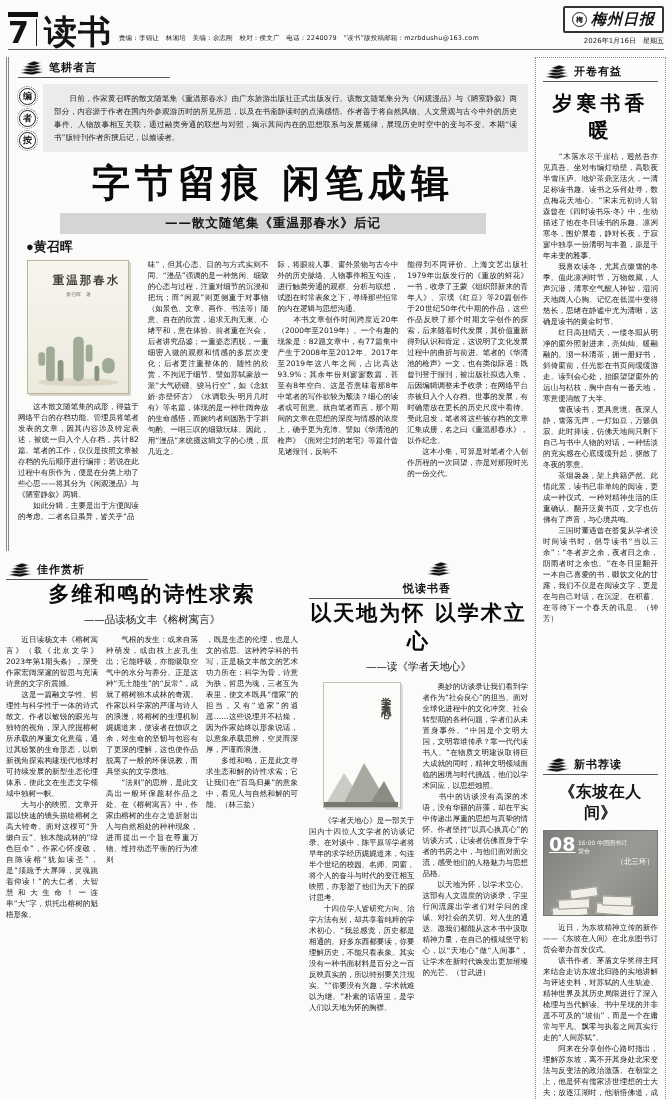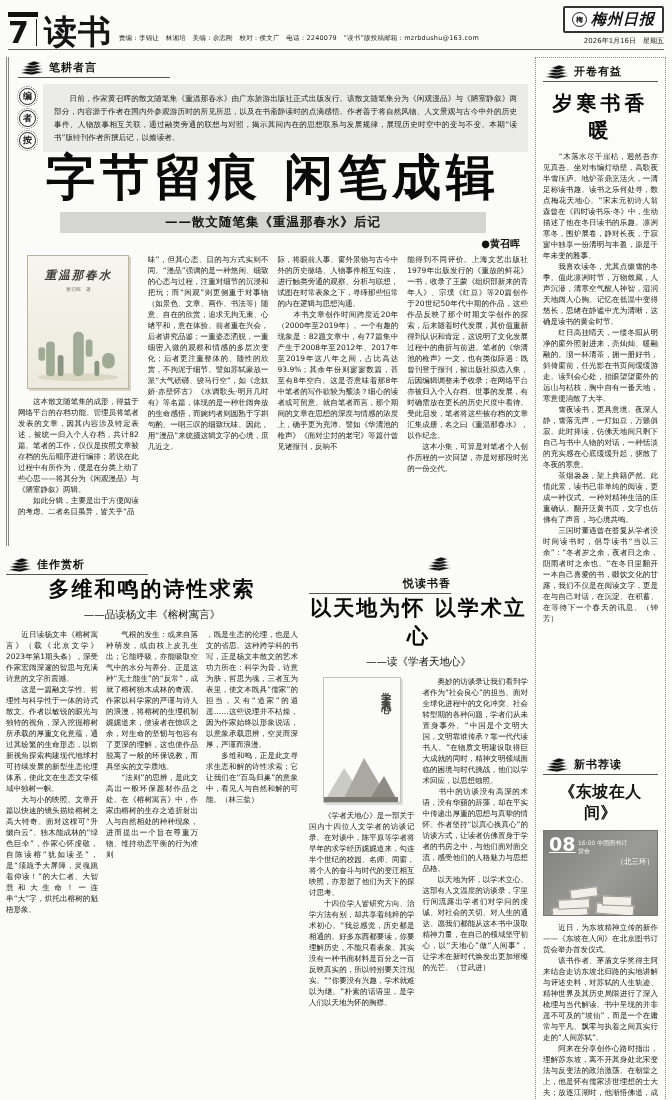--- a/index.html
+++ b/index.html
@@ -33,31 +33,31 @@
   .sec-head{display:flex;align-items:flex-end;gap:5px;border-bottom:1px solid #555;padding:0 0 2px 2px;}
   .sec-label{font-size:11px;font-weight:bold;letter-spacing:1px;}
   .books-icon{flex:none;display:block;}
 
   
   .feature{border-left:3px double #888;padding:3px 0 0 9px;position:relative;}
   .ed-row{display:flex;gap:6px;margin-top:6px;align-items:stretch;}
   .ed-badges{width:19px;flex:none;display:flex;flex-direction:column;justify-content:center;gap:5px;align-items:center;}
   .ed-badge{width:15px;height:15px;border:1px solid #222;outline:1px dotted #777;outline-offset:1.5px;border-radius:50%;font-size:9px;font-weight:bold;display:flex;align-items:center;justify-content:center;background:#fff;}
   .ed-note{flex:1;background:#ebebea;padding:8px 11px;font-size:7.6px;line-height:13px;text-align:justify;white-space:pre-wrap;color:#1c1c1c;}
-  .f-headline{text-align:center;font-size:49px;font-weight:900;letter-spacing:5px;line-height:1.05;color:#0a0a0a;}
+  .f-headline{margin-top:12px;text-align:center;font-size:38px;font-weight:900;letter-spacing:5px;line-height:1.05;color:#0a0a0a;}
   .f-subbar{margin:9px 42px 0;background:#d5d5d3;text-align:center;font-size:12.5px;font-weight:700;padding:2px 0;letter-spacing:1px;}
-  .f-author{text-align:right;font-size:10px;font-weight:bold;margin:4px 8px 3px;}
+  .f-author{font-size:13px;font-weight:bold;margin:4px 8px 3px;font-family:Liberation Mono, monospace;}
   .f-cols{display:flex;gap:9px;height:292px;overflow:hidden;margin-top:1px;}
   .f-col{flex:1;min-width:0;}
 
   .bodytext{font-size:7.5px;line-height:11px;text-align:justify;white-space:pre-wrap;color:#191919;}
 
   
   .cover1{width:100px;height:132px;margin:1px auto 7px;border:1px solid #b9b49c;background:linear-gradient(#f7f5ee,#edeadd);position:relative;box-shadow:2px 2px 0 #d8d5c8;}
-  .cover1-title{position:absolute;top:12px;width:100%;text-align:center;font-size:11.5px;letter-spacing:2px;font-style:italic;font-weight:600;color:#3c3f38;}
+  .cover1-title{position:absolute;top:12px;width:100%;text-align:center;font-size:11.5px;letter-spacing:2px;font-weight:600;color:#3c3f38;padding-left:8px;}
   .cover1-author{position:absolute;top:30px;width:100%;text-align:center;font-size:5px;color:#77796f;}
   .cover1 svg{position:absolute;bottom:6px;left:6px;}
 
   
   .bottom{display:flex;gap:11px;margin-top:11px;}
   .rev1{width:292px;flex:none;}
   .rev2{flex:1;min-width:0;}
   .r-headline{text-align:center;font-size:21px;font-weight:900;letter-spacing:2px;color:#0a0a0a;}
   .r-sub{text-align:center;font-size:10.5px;margin:5px 0 7px;}
   .r-cols{display:flex;gap:8px;height:428px;overflow:hidden;}

